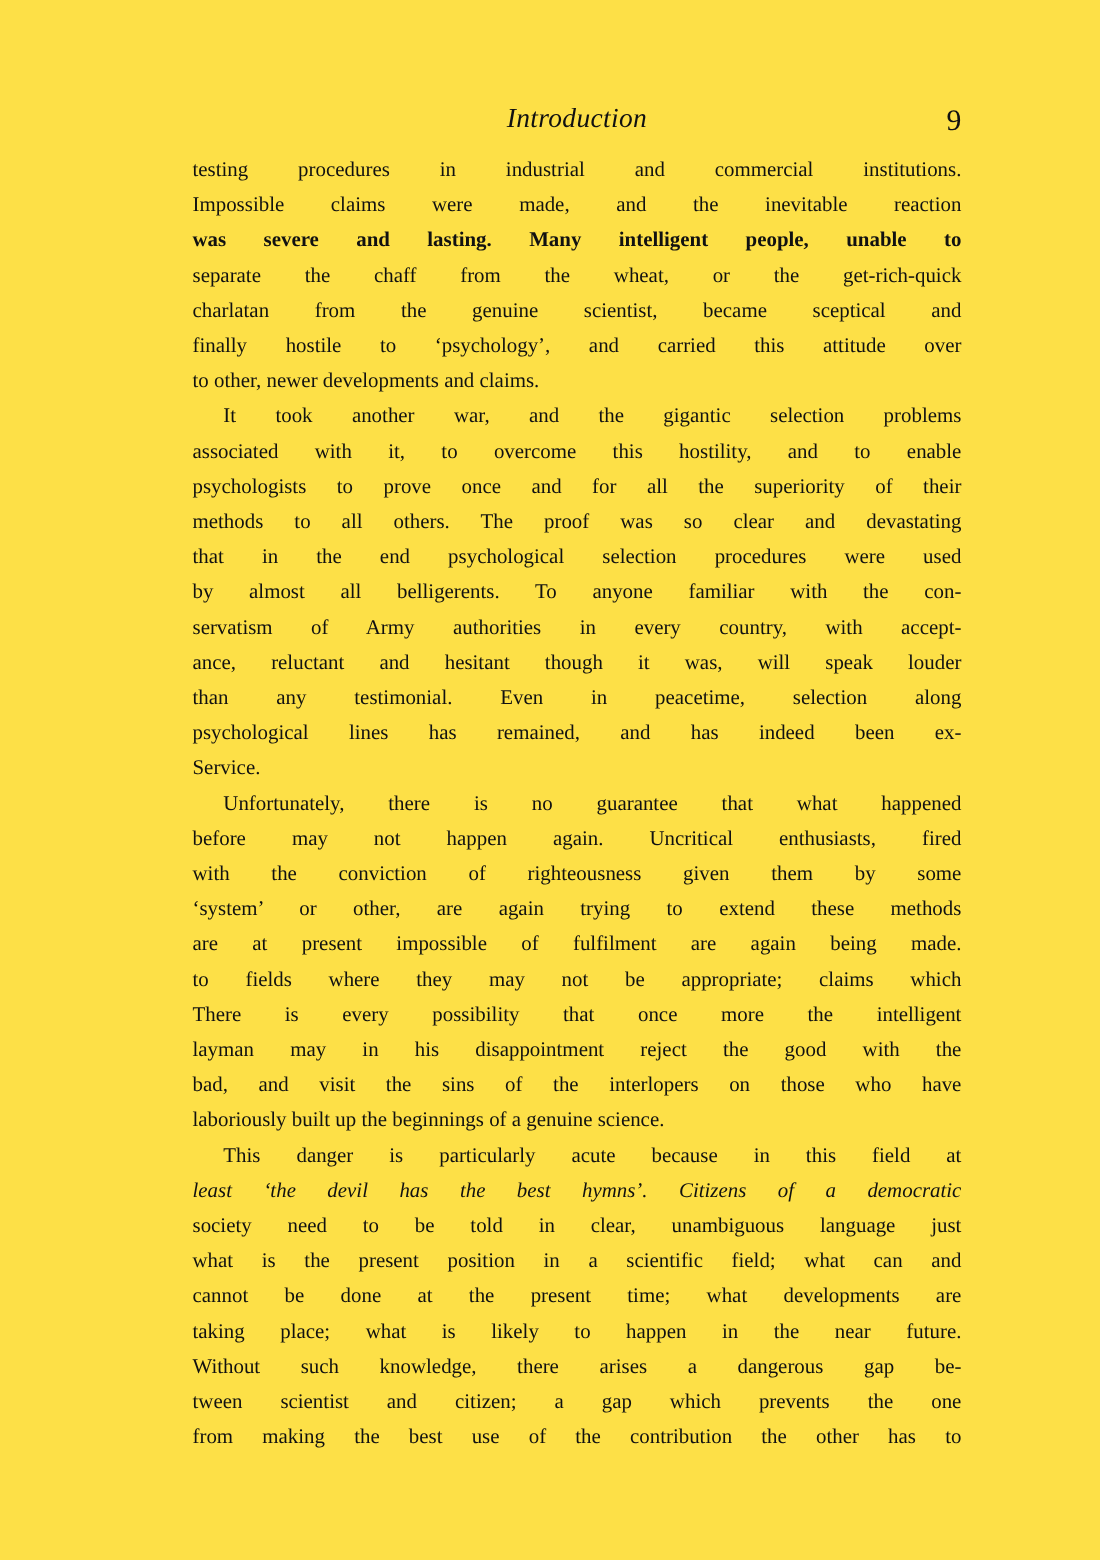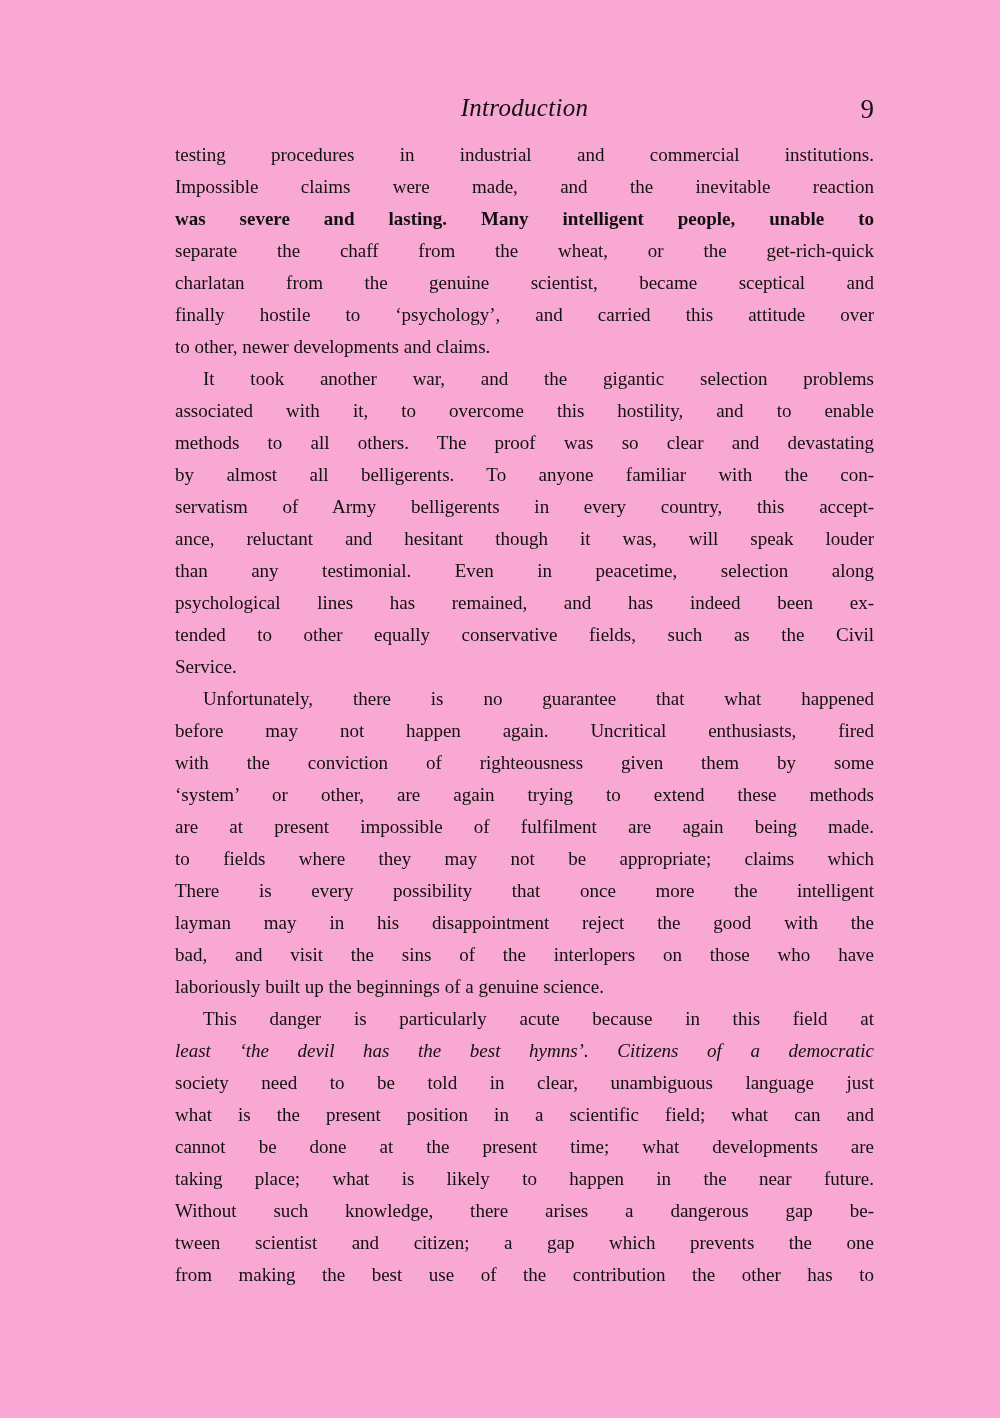--- a/index.html
+++ b/index.html
@@ -13,21 +13,21 @@
       position: relative;
       overflow: hidden;
       font-family: "Liberation Serif", "DejaVu Serif", serif;
       color: #111111;
     }
     .page {
       position: absolute;
       left: 0; top: 0;
       width: 1000px;
       height: 1418px;
-      background: #f9a8d4;
+      background: #fde047;
     }
     .running-head {
       position: absolute;
       left: 175px;
       top: 90px;
       width: 699px;
       height: 36px;
     }
     .running-title {
       position: absolute;
@@ -96,27 +96,28 @@
       <span class="line" style="white-space: nowrap; display: block; width: auto; word-spacing: 17.18px; font-weight: bold;">was severe and lasting. Many intelligent people, unable to</span>
       <span class="line" style="white-space: nowrap; display: block; width: auto; word-spacing: 20.69px;">separate the chaff from the wheat, or the get-rich-quick</span>
       <span class="line" style="white-space: nowrap; display: block; width: auto; word-spacing: 19.46px;">charlatan from the genuine scientist, became sceptical and</span>
       <span class="line" style="white-space: nowrap; display: block; width: auto; word-spacing: 14.75px;">finally hostile to ‘psychology’, and carried this attitude over</span>
       <span class="line last">to other, newer developments and claims.</span>
     </div>
 
     <div class="paragraph">
       <span class="line indent" style="white-space: nowrap; display: block; width: auto; word-spacing: 16.58px;">It took another war, and the gigantic selection problems</span>
       <span class="line" style="white-space: nowrap; display: block; width: auto; word-spacing: 14.77px;">associated with it, to overcome this hostility, and to enable</span>
+      <span class="line" style="white-space: nowrap; display: block; width: auto; word-spacing: 10.12px;">psychologists to prove once and for all the superiority of their</span>
       <span class="line" style="white-space: nowrap; display: block; width: auto; word-spacing: 10.77px;">methods to all others. The proof was so clear and devastating</span>
+      <span class="line" style="white-space: nowrap; display: block; width: auto; word-spacing: 14.16px;">that in the end psychological selection procedures were used</span>
       <span class="line" style="white-space: nowrap; display: block; width: auto; word-spacing: 14.02px;">by almost all belligerents. To anyone familiar with the con-</span>
-      <span class="line" style="white-space: nowrap; display: block; width: auto; word-spacing: 15.62px;">servatism of Army belligerents in every country, this accept-</span>
+      <span class="line" style="white-space: nowrap; display: block; width: auto; word-spacing: 15.62px;">servatism of Army authorities in every country, with accept-</span>
       <span class="line" style="white-space: nowrap; display: block; width: auto; word-spacing: 13.41px;">ance, reluctant and hesitant though it was, will speak louder</span>
       <span class="line" style="white-space: nowrap; display: block; width: auto; word-spacing: 22.04px;">than any testimonial. Even in peacetime, selection along</span>
       <span class="line" style="white-space: nowrap; display: block; width: auto; word-spacing: 16.77px;">psychological lines has remained, and has indeed been ex-</span>
-      <span class="line" style="white-space: nowrap; display: block; width: auto; word-spacing: 12.89px;">tended to other equally conservative fields, such as the Civil</span>
       <span class="line last">Service.</span>
     </div>
 
     <div class="paragraph">
       <span class="line indent" style="white-space: nowrap; display: block; width: auto; word-spacing: 18.56px;">Unfortunately, there is no guarantee that what happened</span>
       <span class="line" style="white-space: nowrap; display: block; width: auto; word-spacing: 19.93px;">before may not happen again. Uncritical enthusiasts, fired</span>
       <span class="line" style="white-space: nowrap; display: block; width: auto; word-spacing: 18.35px;">with the conviction of righteousness given them by some</span>
       <span class="line" style="white-space: nowrap; display: block; width: auto; word-spacing: 14.84px;">‘system’ or other, are again trying to extend these methods</span>
       <span class="line" style="white-space: nowrap; display: block; width: auto; word-spacing: 12.44px;">are at present impossible of fulfilment are again being made.</span>
       <span class="line" style="white-space: nowrap; display: block; width: auto; word-spacing: 15.2px;">to fields where they may not be appropriate; claims which</span>

